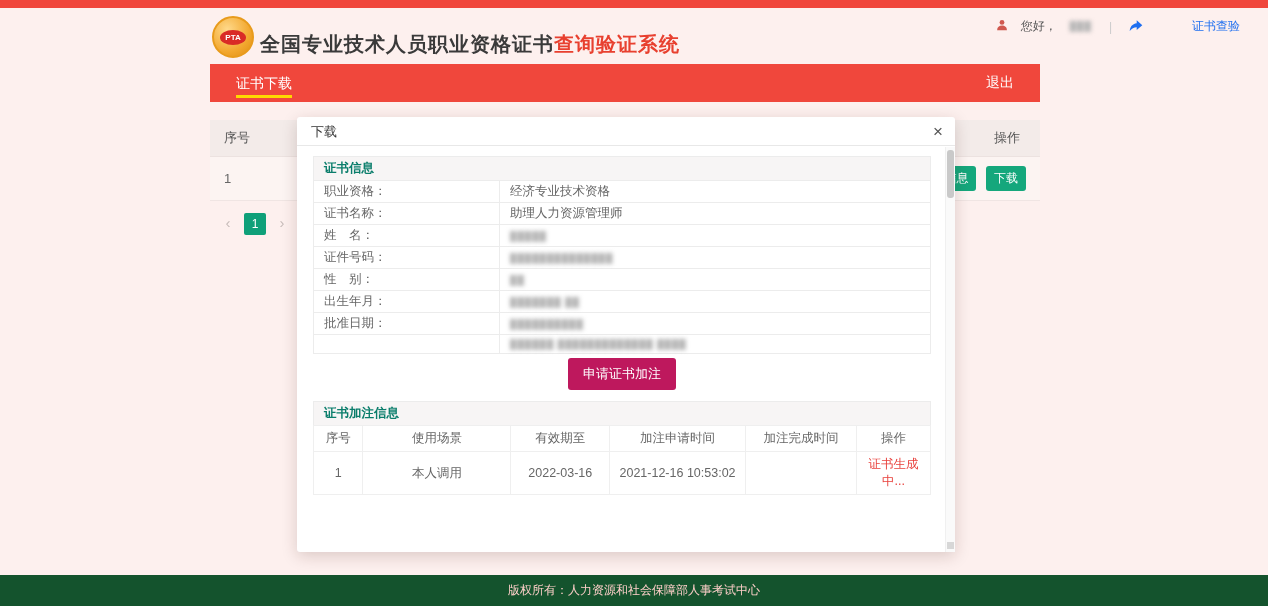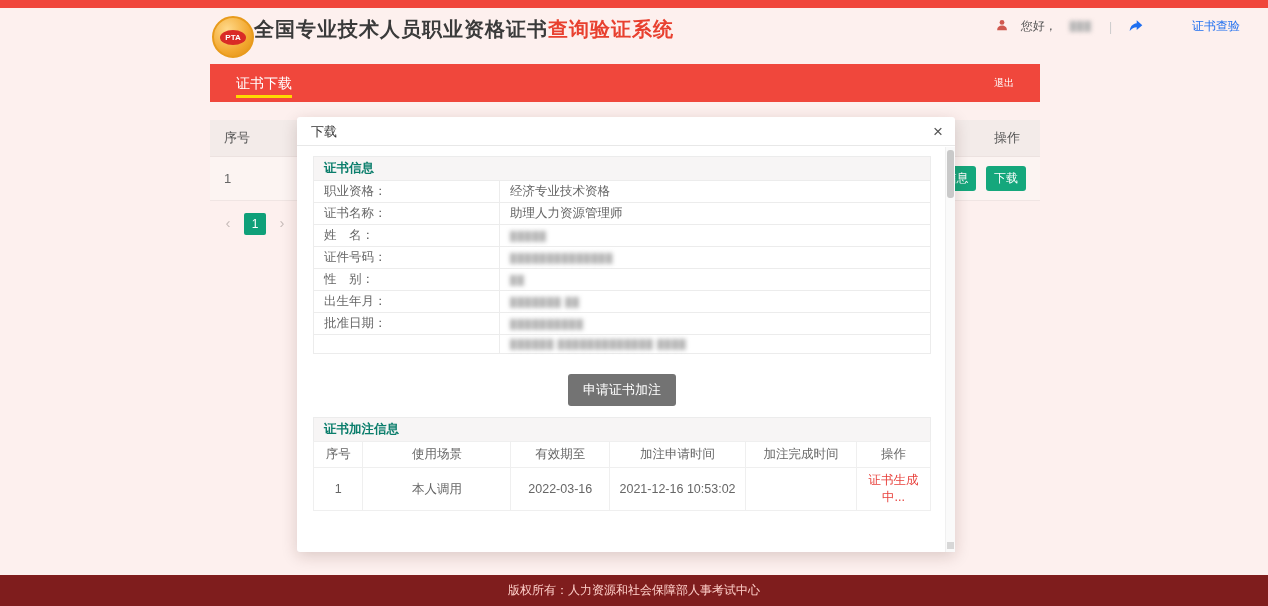--- a/index.html
+++ b/index.html
@@ -9,32 +9,32 @@
     background:#fdf0ee;
     font-family:"Liberation Sans", sans-serif;
     overflow:hidden;
     color:#333;
   }
 
   
   .topbar { position:absolute; top:0; left:0; right:0; height:8px; background:#f0463b; }
 
   
-  .brand { position:absolute; top:16px; left:212px; display:flex; align-items:flex-start; }
+  .brand { position:absolute; top:16px; left:212px; display:flex; align-items:flex-end; }
   .logo {
     width:42px; height:42px; border-radius:50%;
     background:radial-gradient(circle at 35% 30%, #ffd98a, #f2a72e 62%, #df8d12);
     display:flex; align-items:center; justify-content:center;
     border:2px solid #e89b1c; flex:0 0 auto;
   }
   .logo-inner {
     background:#d92b26; color:#fff; font-size:8px; font-weight:bold;
     width:26px; height:15px; line-height:15px; text-align:center; border-radius:50%;
   }
-  .title { font-size:20px; font-weight:bold; color:#3a3a3a; letter-spacing:1px; }
+  .title { margin-left:6px; font-size:20px; font-weight:bold; color:#3a3a3a; letter-spacing:1px; }
   .title .accent { color:#e8402f; }
 
   .user-links {
     position:absolute; top:18px; right:28px;
     display:flex; align-items:center; gap:13px;
     font-size:12px; color:#555;
   }
   .user-links .divider { color:#ccc; margin:0 4px; }
   .verify-link { color:#1f6ff0; text-decoration:none; cursor:pointer;margin-left:36px; }
 
@@ -50,21 +50,21 @@
     background:#f0473c; display:flex; align-items:center;
   }
   .nav-tab {
     position:relative; color:#fff; font-size:14px; padding:0 26px;
     height:38px; line-height:38px; cursor:pointer;
   }
   .nav-tab.active:after {
     content:""; position:absolute; left:26px; right:26px; bottom:4px;
     height:3px; background:#ffd800;
   }
-  .logout { margin-left:auto; color:#fff; font-size:10px; padding:0 26px; cursor:pointer;text-align:right; }
+  .logout { margin-left:auto; color:#fff; font-size:14px; padding:0 26px; cursor:pointer;text-align:right; }
 
   
   .list { position:absolute; top:120px; left:210px; width:830px; }
   .thead {
     height:37px; background:#f3ebe9; display:flex; align-items:center;
     justify-content:space-between; font-size:13px; color:#555;
     padding:0 20px 0 14px; border-bottom:1px solid #ece2e0;
   }
   .trow {
     height:44px; background:#fcf4f2; display:flex; align-items:center;
@@ -117,36 +117,36 @@
   .f-table td { border:1px solid #ececec; font-size:12.5px; color:#666; padding:2px 10px; height:19px; }
   .f-table td.f-label { width:186px; }
   .photo-row td { height:58px; }
 
   .photo { width:40px; height:50px; background:#cdd5da; position:relative; overflow:hidden; margin:2px 0; }
   .photo .hair { position:absolute; top:5px; left:50%; transform:translateX(-50%); width:22px; height:12px; border-radius:11px 11px 0 0; background:#2e2a28; }
   .photo .face { position:absolute; top:10px; left:50%; transform:translateX(-50%); width:17px; height:18px; border-radius:50% 50% 45% 45%; background:#dcb28e; }
   .photo .shirt { position:absolute; bottom:0; left:50%; transform:translateX(-50%); width:34px; height:17px; border-radius:14px 14px 0 0; background:#f3f3f1; }
 
   .apply-btn {
-    display:block; margin:20px auto 11px; background:#737373; color:#fff;
+    display:block; margin:4px auto 11px; background:#be185d; color:#fff;
     border:none; border-radius:3px; font-size:13px; padding:7px 15px;
     cursor:pointer; font-family:inherit;
   }
 
   .ann-table { width:100%; border-collapse:collapse; }
   .ann-table th, .ann-table td {
     border:1px solid #efefef; font-size:12.5px; color:#666; text-align:center;
     padding:4px 4px; font-weight:normal;
   }
   .ann-link { color:#e8413c; cursor:pointer; }
 
   
   .footer {
     position:absolute; bottom:0; left:0; right:0; height:31px;
-    background:#7f1d1d; display:flex; align-items:center; justify-content:center;
+    background:#14532d; display:flex; align-items:center; justify-content:center;
     font-size:12px; color:#ffd0ca;
   }
 
   .icon-svg { display:inline-block; vertical-align:middle; }
 </style>
 </head>
 <body>
 
 <div class="topbar"></div>
 

